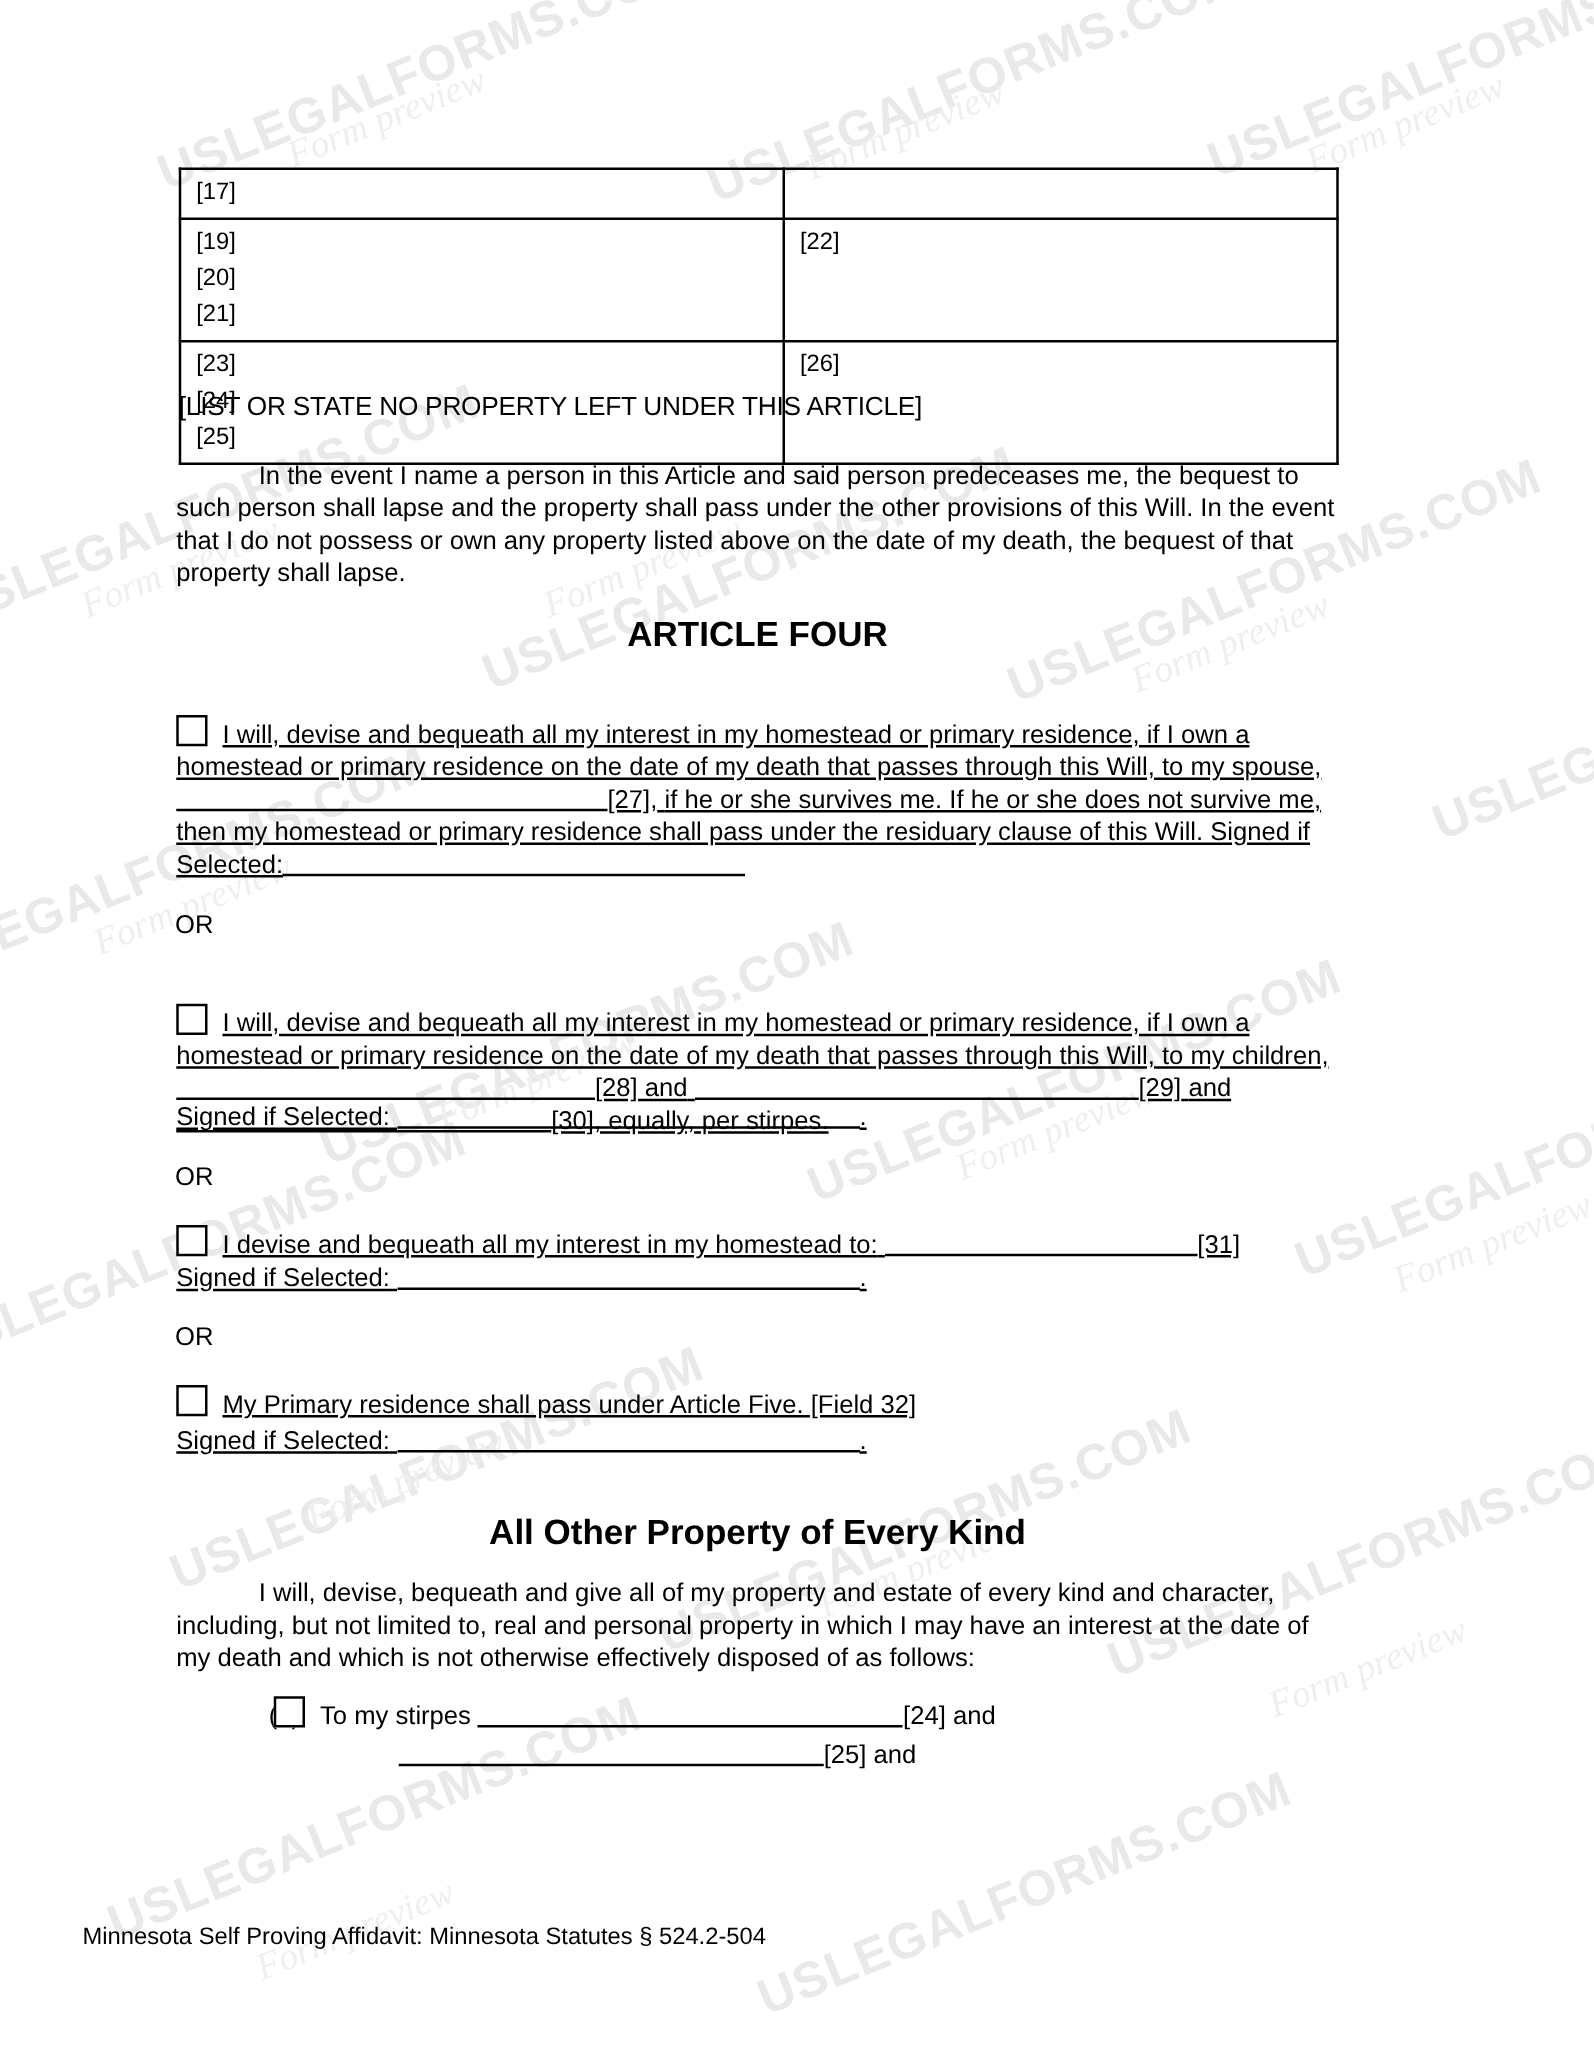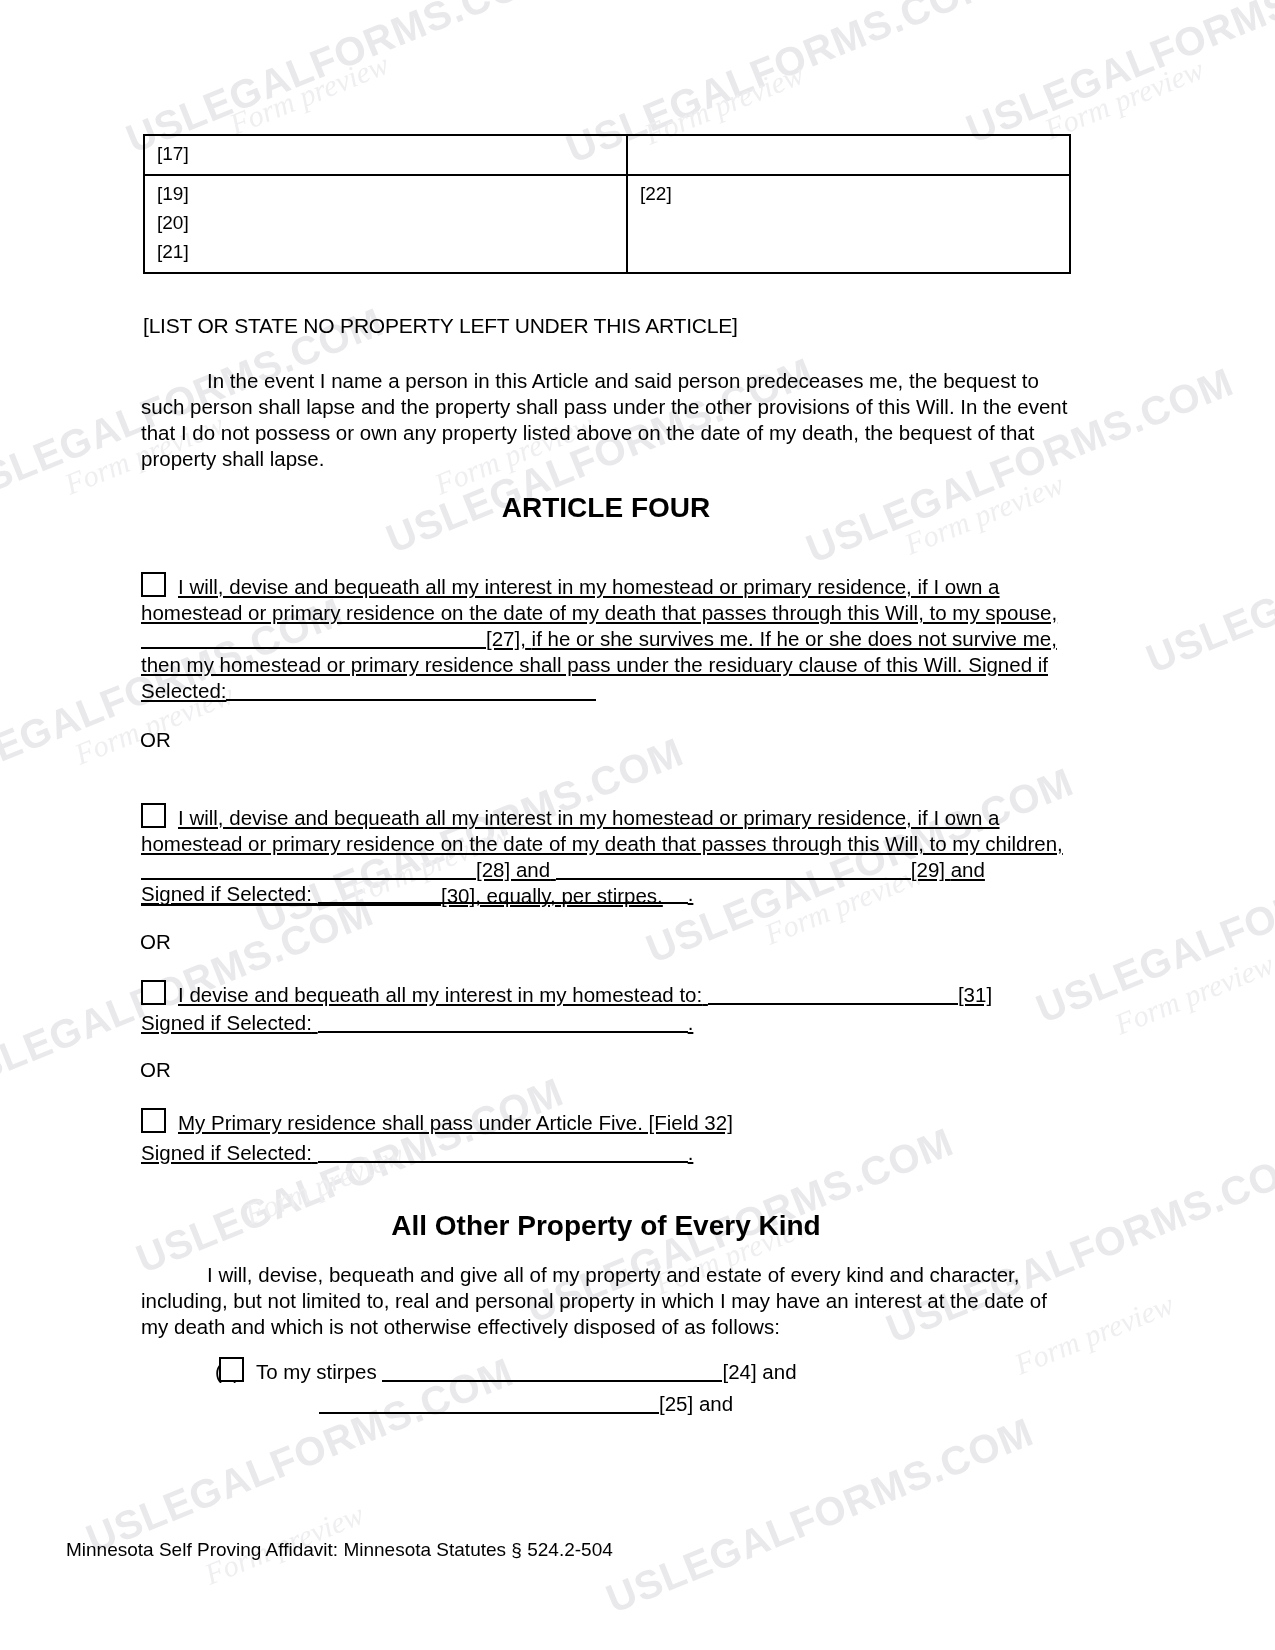--- a/index.html
+++ b/index.html
@@ -293,20 +293,30 @@
       <tr>
         <td class="left">
           <span class="cellline">[19]</span>
           <span class="cellline">[20]</span>
           <span class="cellline">[21]</span>
         </td>
         <td class="right">
           <span class="cellline">[22]</span>
         </td>
       </tr>
+      <tr>
+        <td class="left">
+          <span class="cellline">[23]</span>
+          <span class="cellline">[24]</span>
+          <span class="cellline">[25]</span>
+        </td>
+        <td class="right">
+          <span class="cellline">[26]</span>
+        </td>
+      </tr>
     </tbody>
   </table>
 
   <div class="caption">[LIST OR STATE NO PROPERTY LEFT UNDER THIS ARTICLE]</div>
 
   <div class="para" style="top:368px;">
     <span class="indent"></span><span>In the event I name a person in this Article and said person predeceases me, the bequest to such person shall lapse and the property shall pass under the other provisions of this Will.  In the event that I do not possess or own any property listed above on the date of my death, the bequest of that property shall lapse.</span>
   </div>
 
   <div class="art-head" style="top:494px;">ARTICLE FOUR</div>

